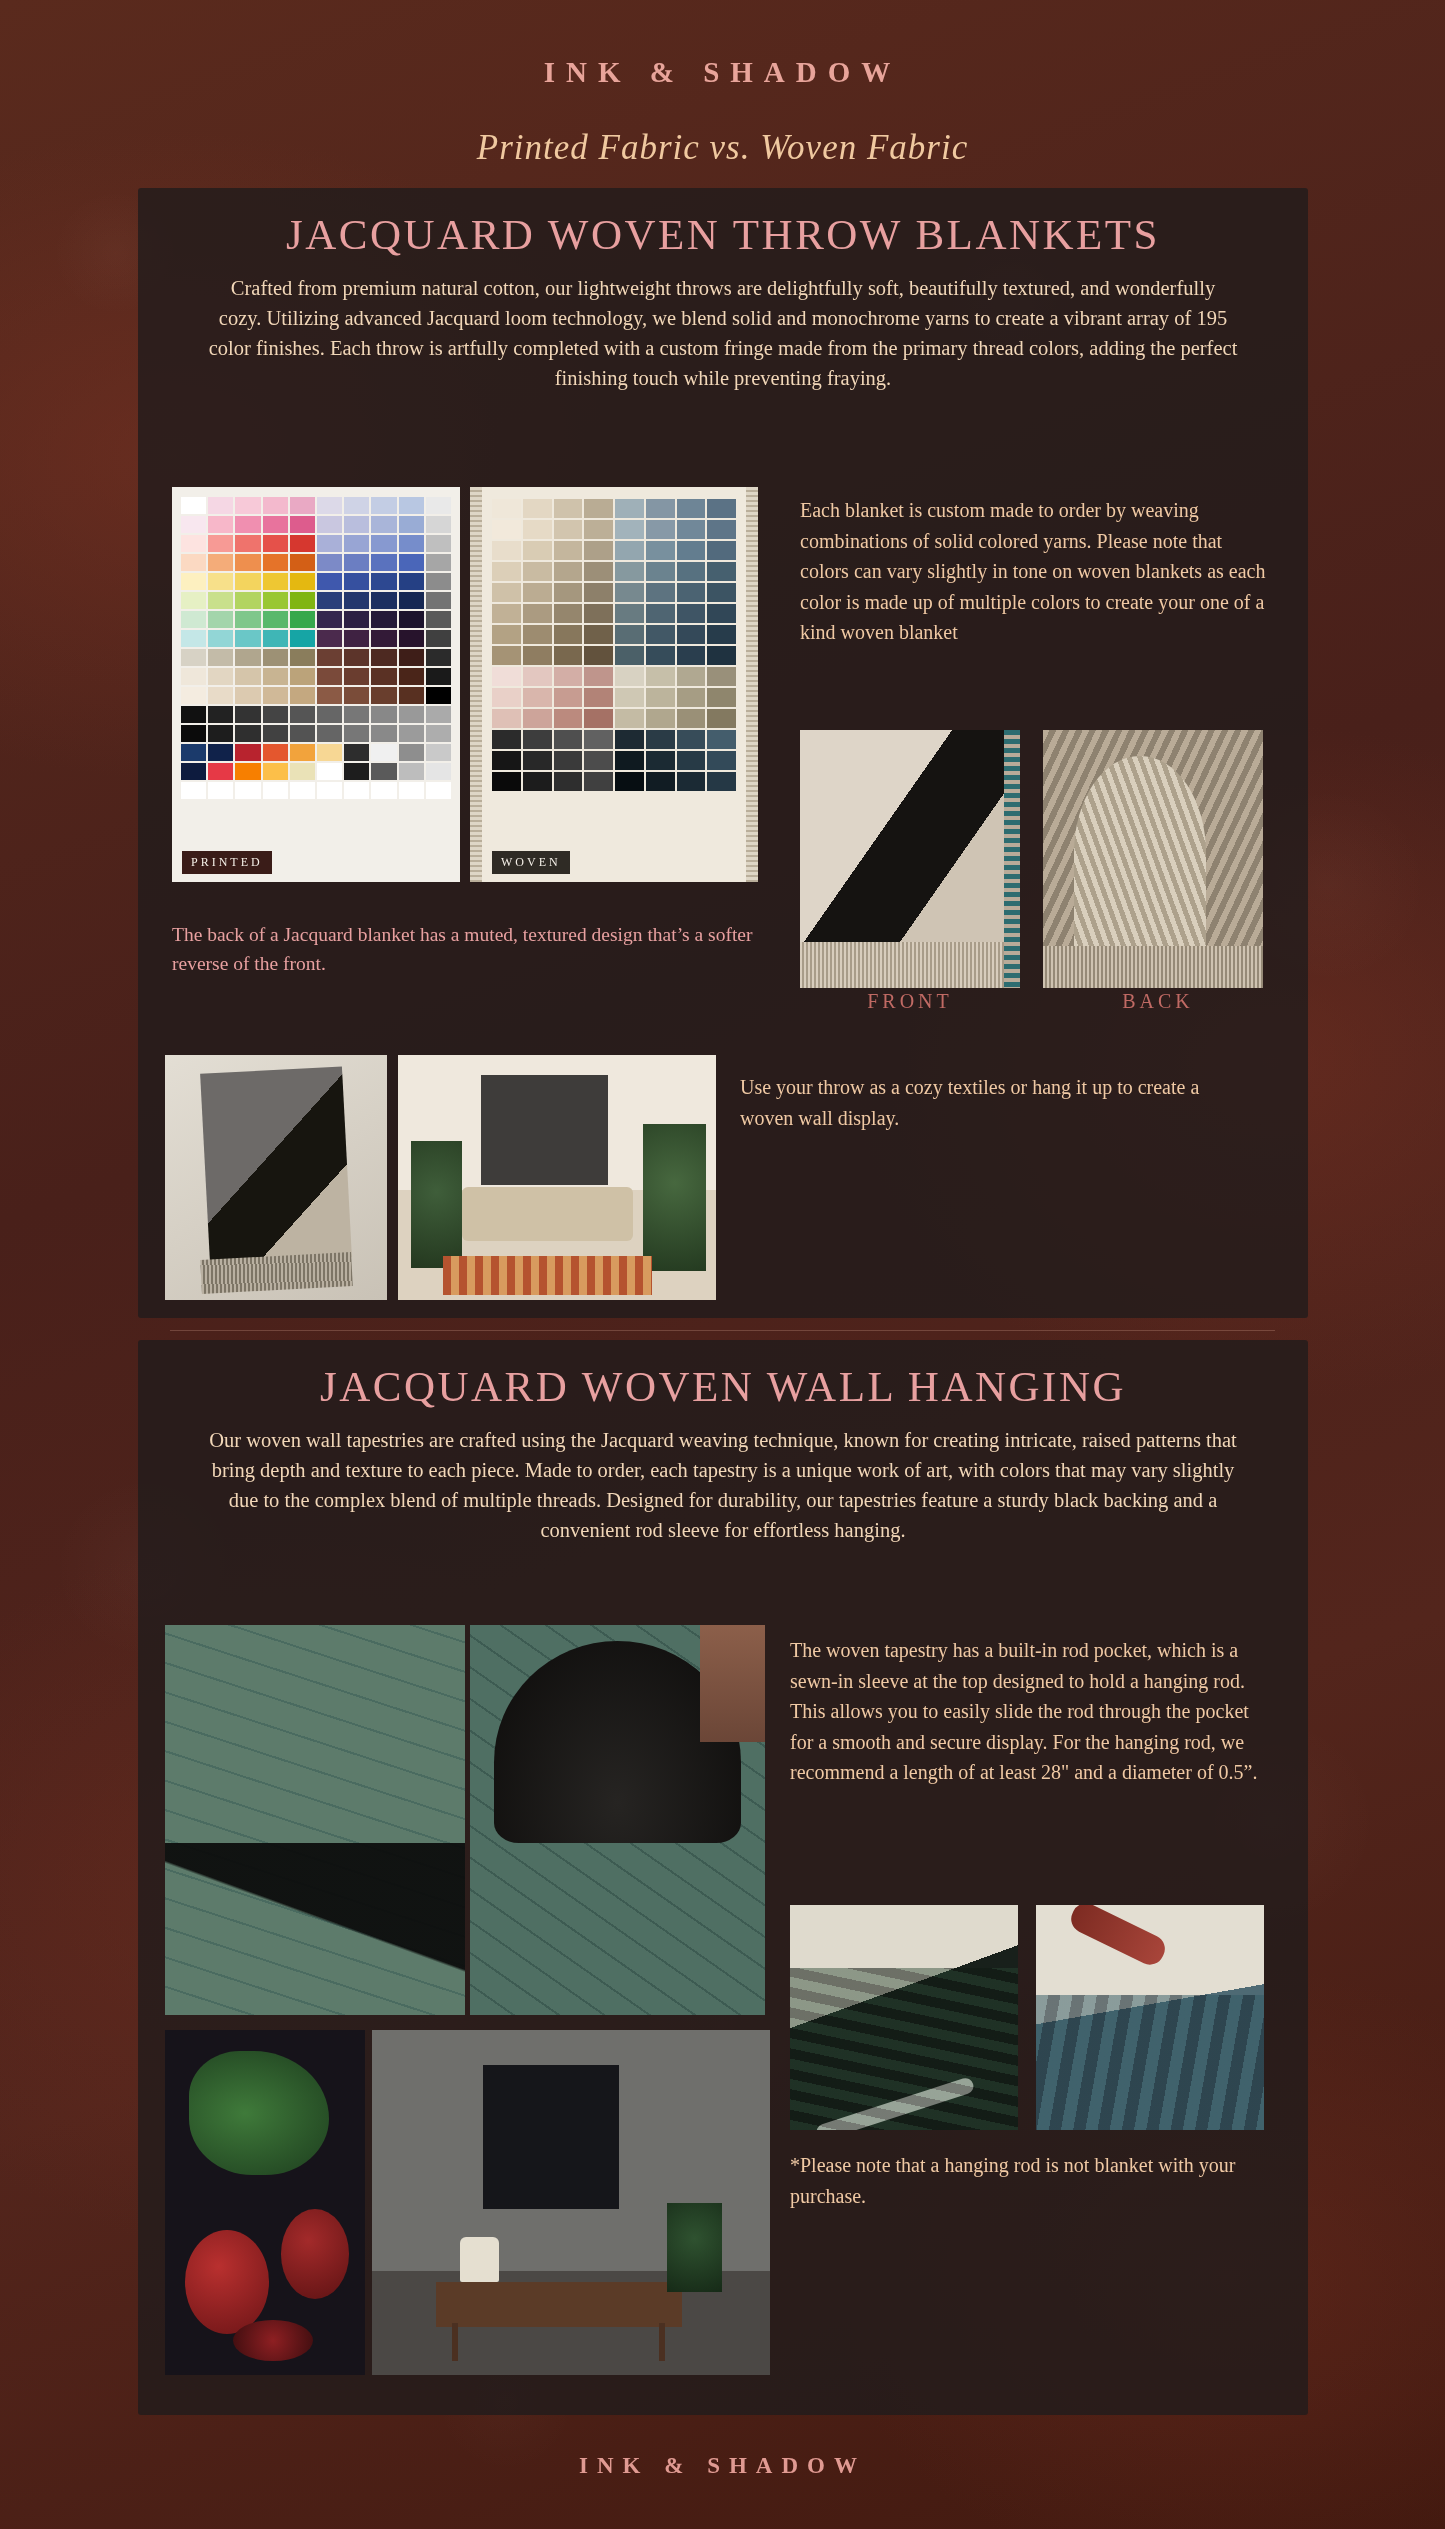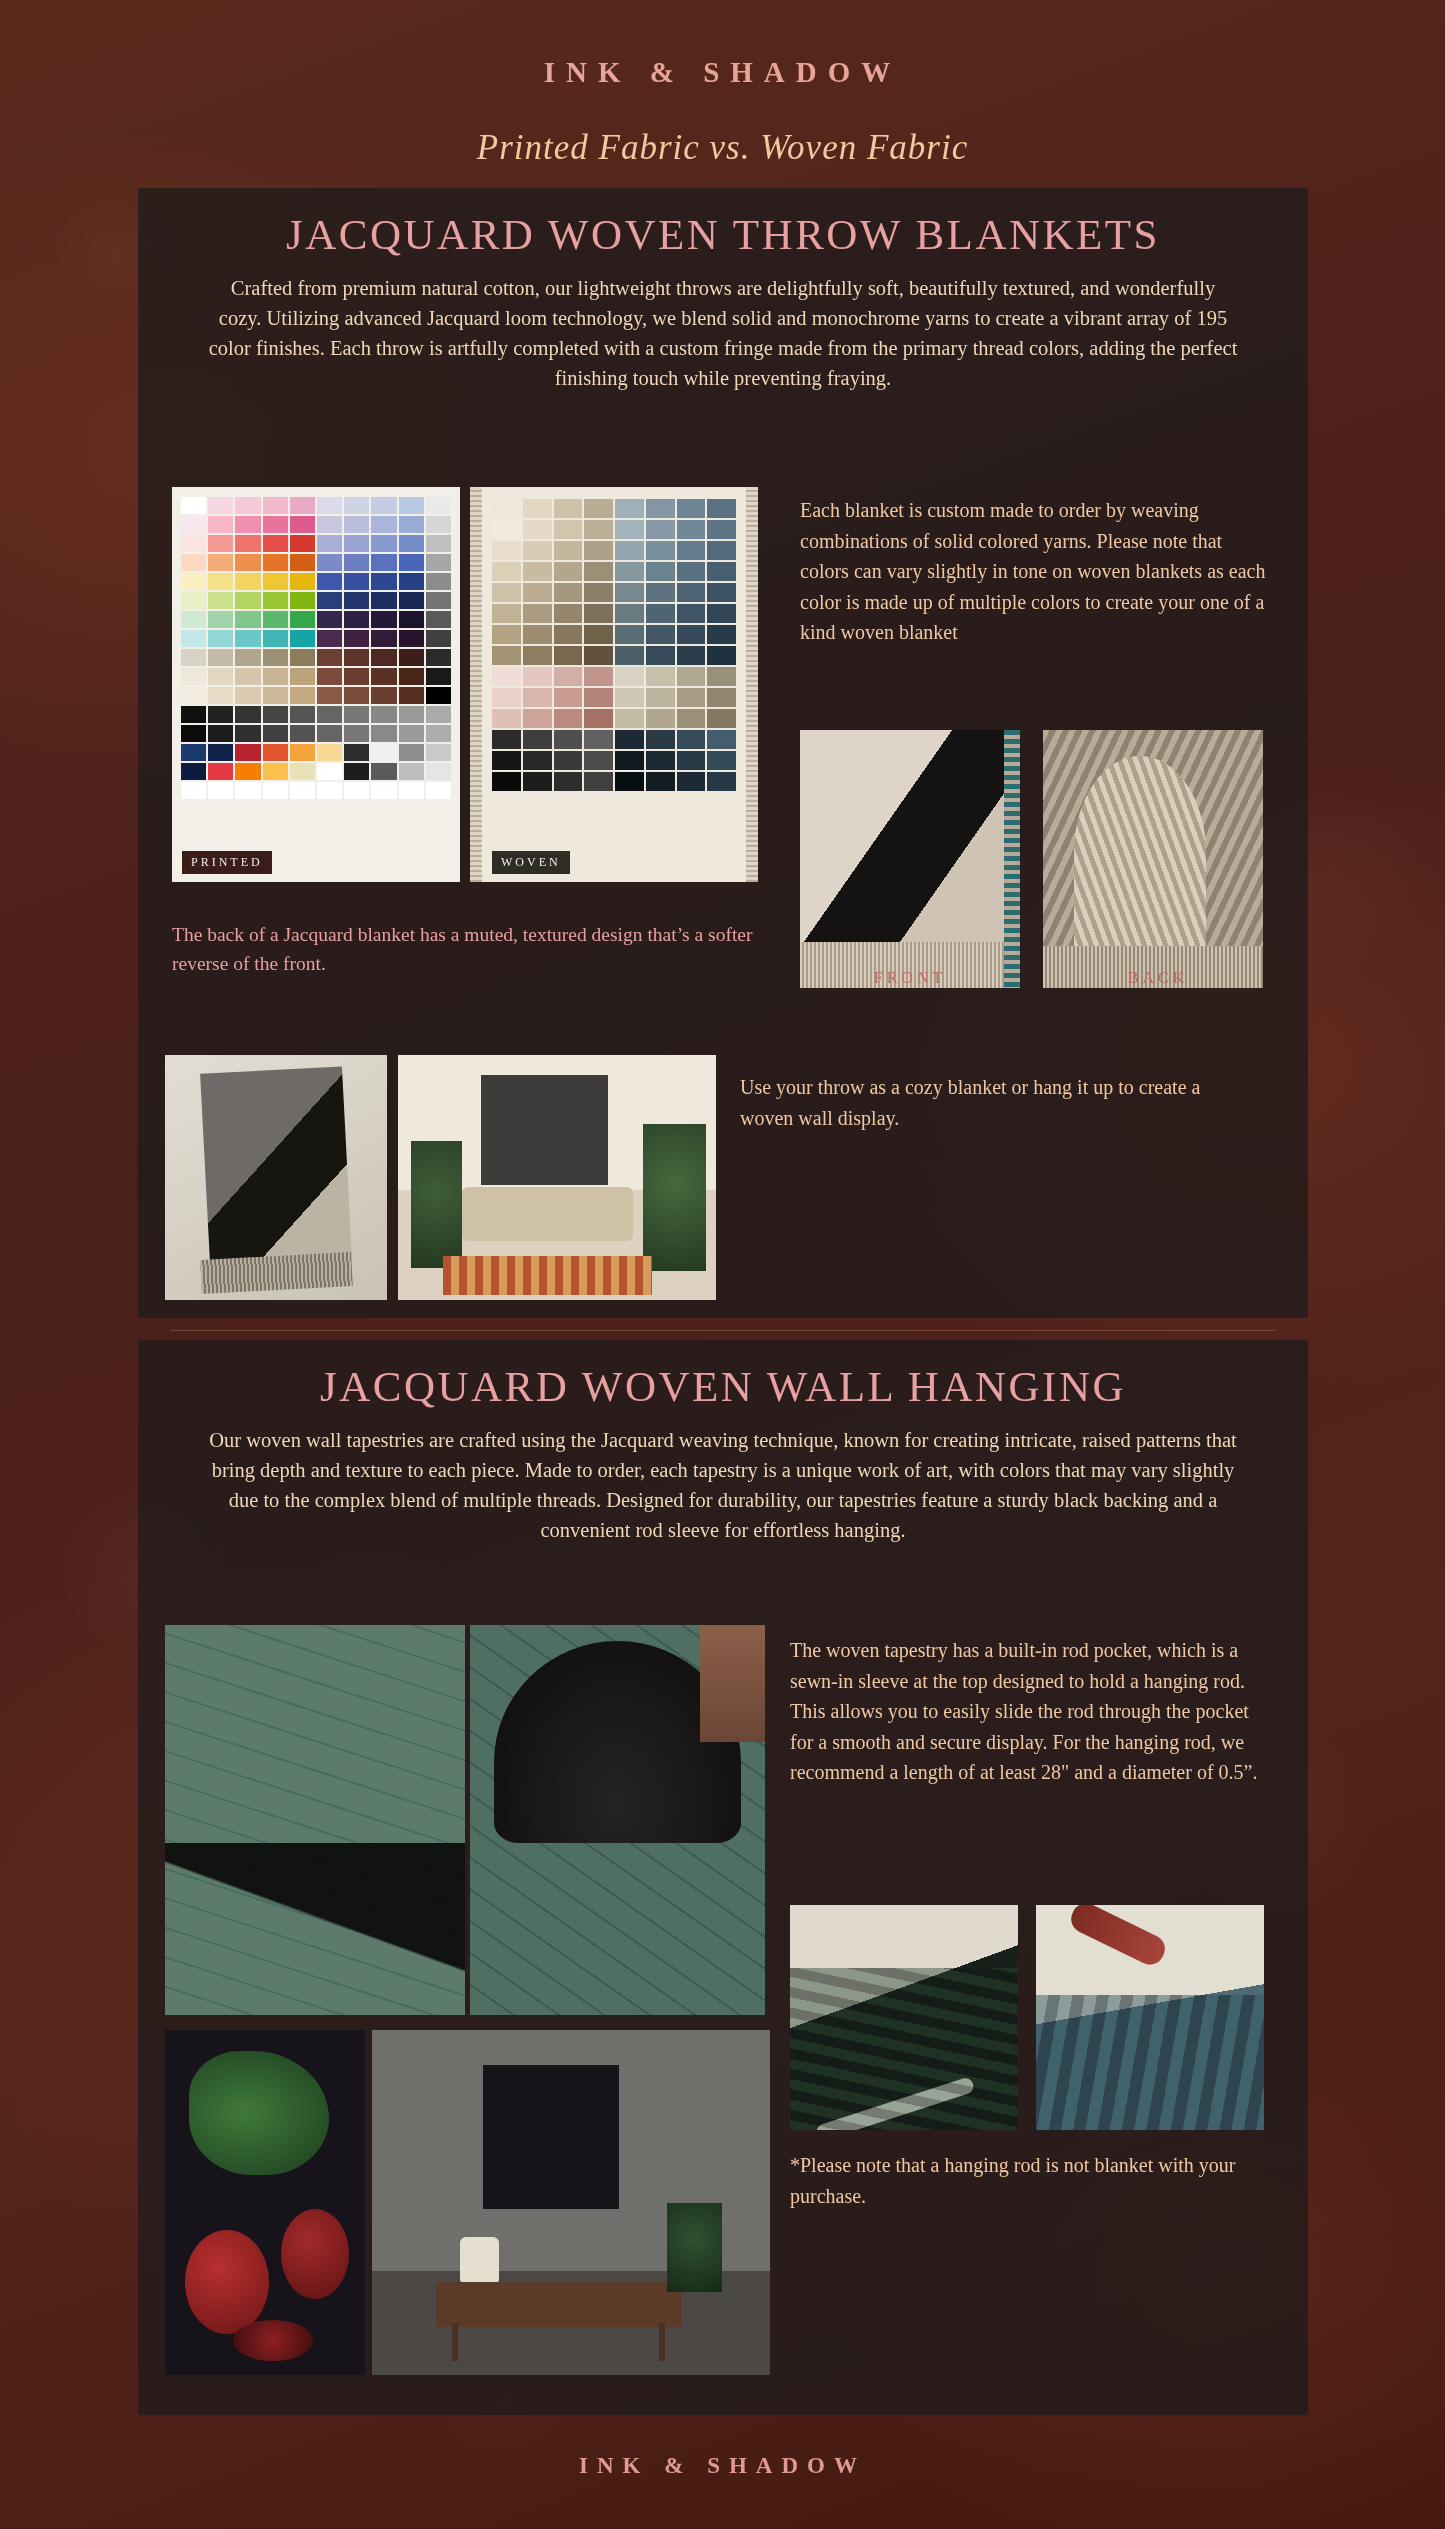--- a/index.html
+++ b/index.html
@@ -126,23 +126,24 @@
     position: absolute; top: 0; bottom: 0; width: 12px;
     background: repeating-linear-gradient(to bottom, #ded6c6 0 3px, #b9ae9a 3px 5px);
   }
   .fringe-l { left: 0; } .fringe-r { right: 0; }
 
   .photo { position: absolute; overflow: hidden; background: #2a2523; }
 
   .label-under {
     text-align: center;
     color: #c06a64;
-    font-size: 16px;
+    font-size: 20px;
     letter-spacing: 4px;
     padding-top: 6px;
+    margin-top: 21px;
   }
 
   .divider {
     position: absolute;
     left: 170px; width: 1105px; height: 1px;
     background: rgba(230,180,160,0.25);
   }
 
   .note-box { position: absolute; }
 </style>
@@ -483,21 +484,21 @@
     <div style="position:absolute; left:26%; top:8%; width:40%; height:45%; background:#3e3c3a;"></div>
     <div style="position:absolute; left:20%; top:54%; width:54%; height:22%; background:#cfc1a6; border-radius:6px;"></div>
     <div style="position:absolute; left:4%; top:35%; width:16%; height:52%;
         background:radial-gradient(circle at 50% 40%, #3f5e3a, #24381f);"></div>
     <div style="position:absolute; right:3%; top:28%; width:20%; height:60%;
         background:radial-gradient(circle at 50% 40%, #47683f, #243a20);"></div>
     <div style="position:absolute; left:14%; bottom:2%; width:66%; height:16%;
         background:repeating-linear-gradient(90deg,#b5532f 0 8px,#d89b5e 8px 16px);"></div>
   </div>
 
-  <div class="note-box side-copy" style="left:740px; top:1072px; width:500px;">Use your throw as a cozy blanket or hang it up to create a woven wall display.</div>
+  <div class="note-box side-copy" style="left:740px; top:1072px; width:500px;">Use your throw as a cozy textiles or hang it up to create a woven wall display.</div>
 
   <div class="divider" style="top:1330px;"></div>
 
   <div class="panel" id="panel-bottom">
     <div class="section-title">JACQUARD WOVEN WALL HANGING</div>
     <div class="body-copy">Our woven wall tapestries are crafted using the Jacquard weaving technique, known for creating intricate, raised patterns that bring depth and texture to each piece. Made to order, each tapestry is a unique work of art, with colors that may vary slightly due to the complex blend of multiple threads. Designed for durability, our tapestries feature a sturdy  black backing and a convenient rod sleeve for effortless hanging.</div>
   </div>
 
   <div class="photo" style="left:165px; top:1625px; width:300px; height:390px;">
     <div style="position:absolute; inset:0; background:

